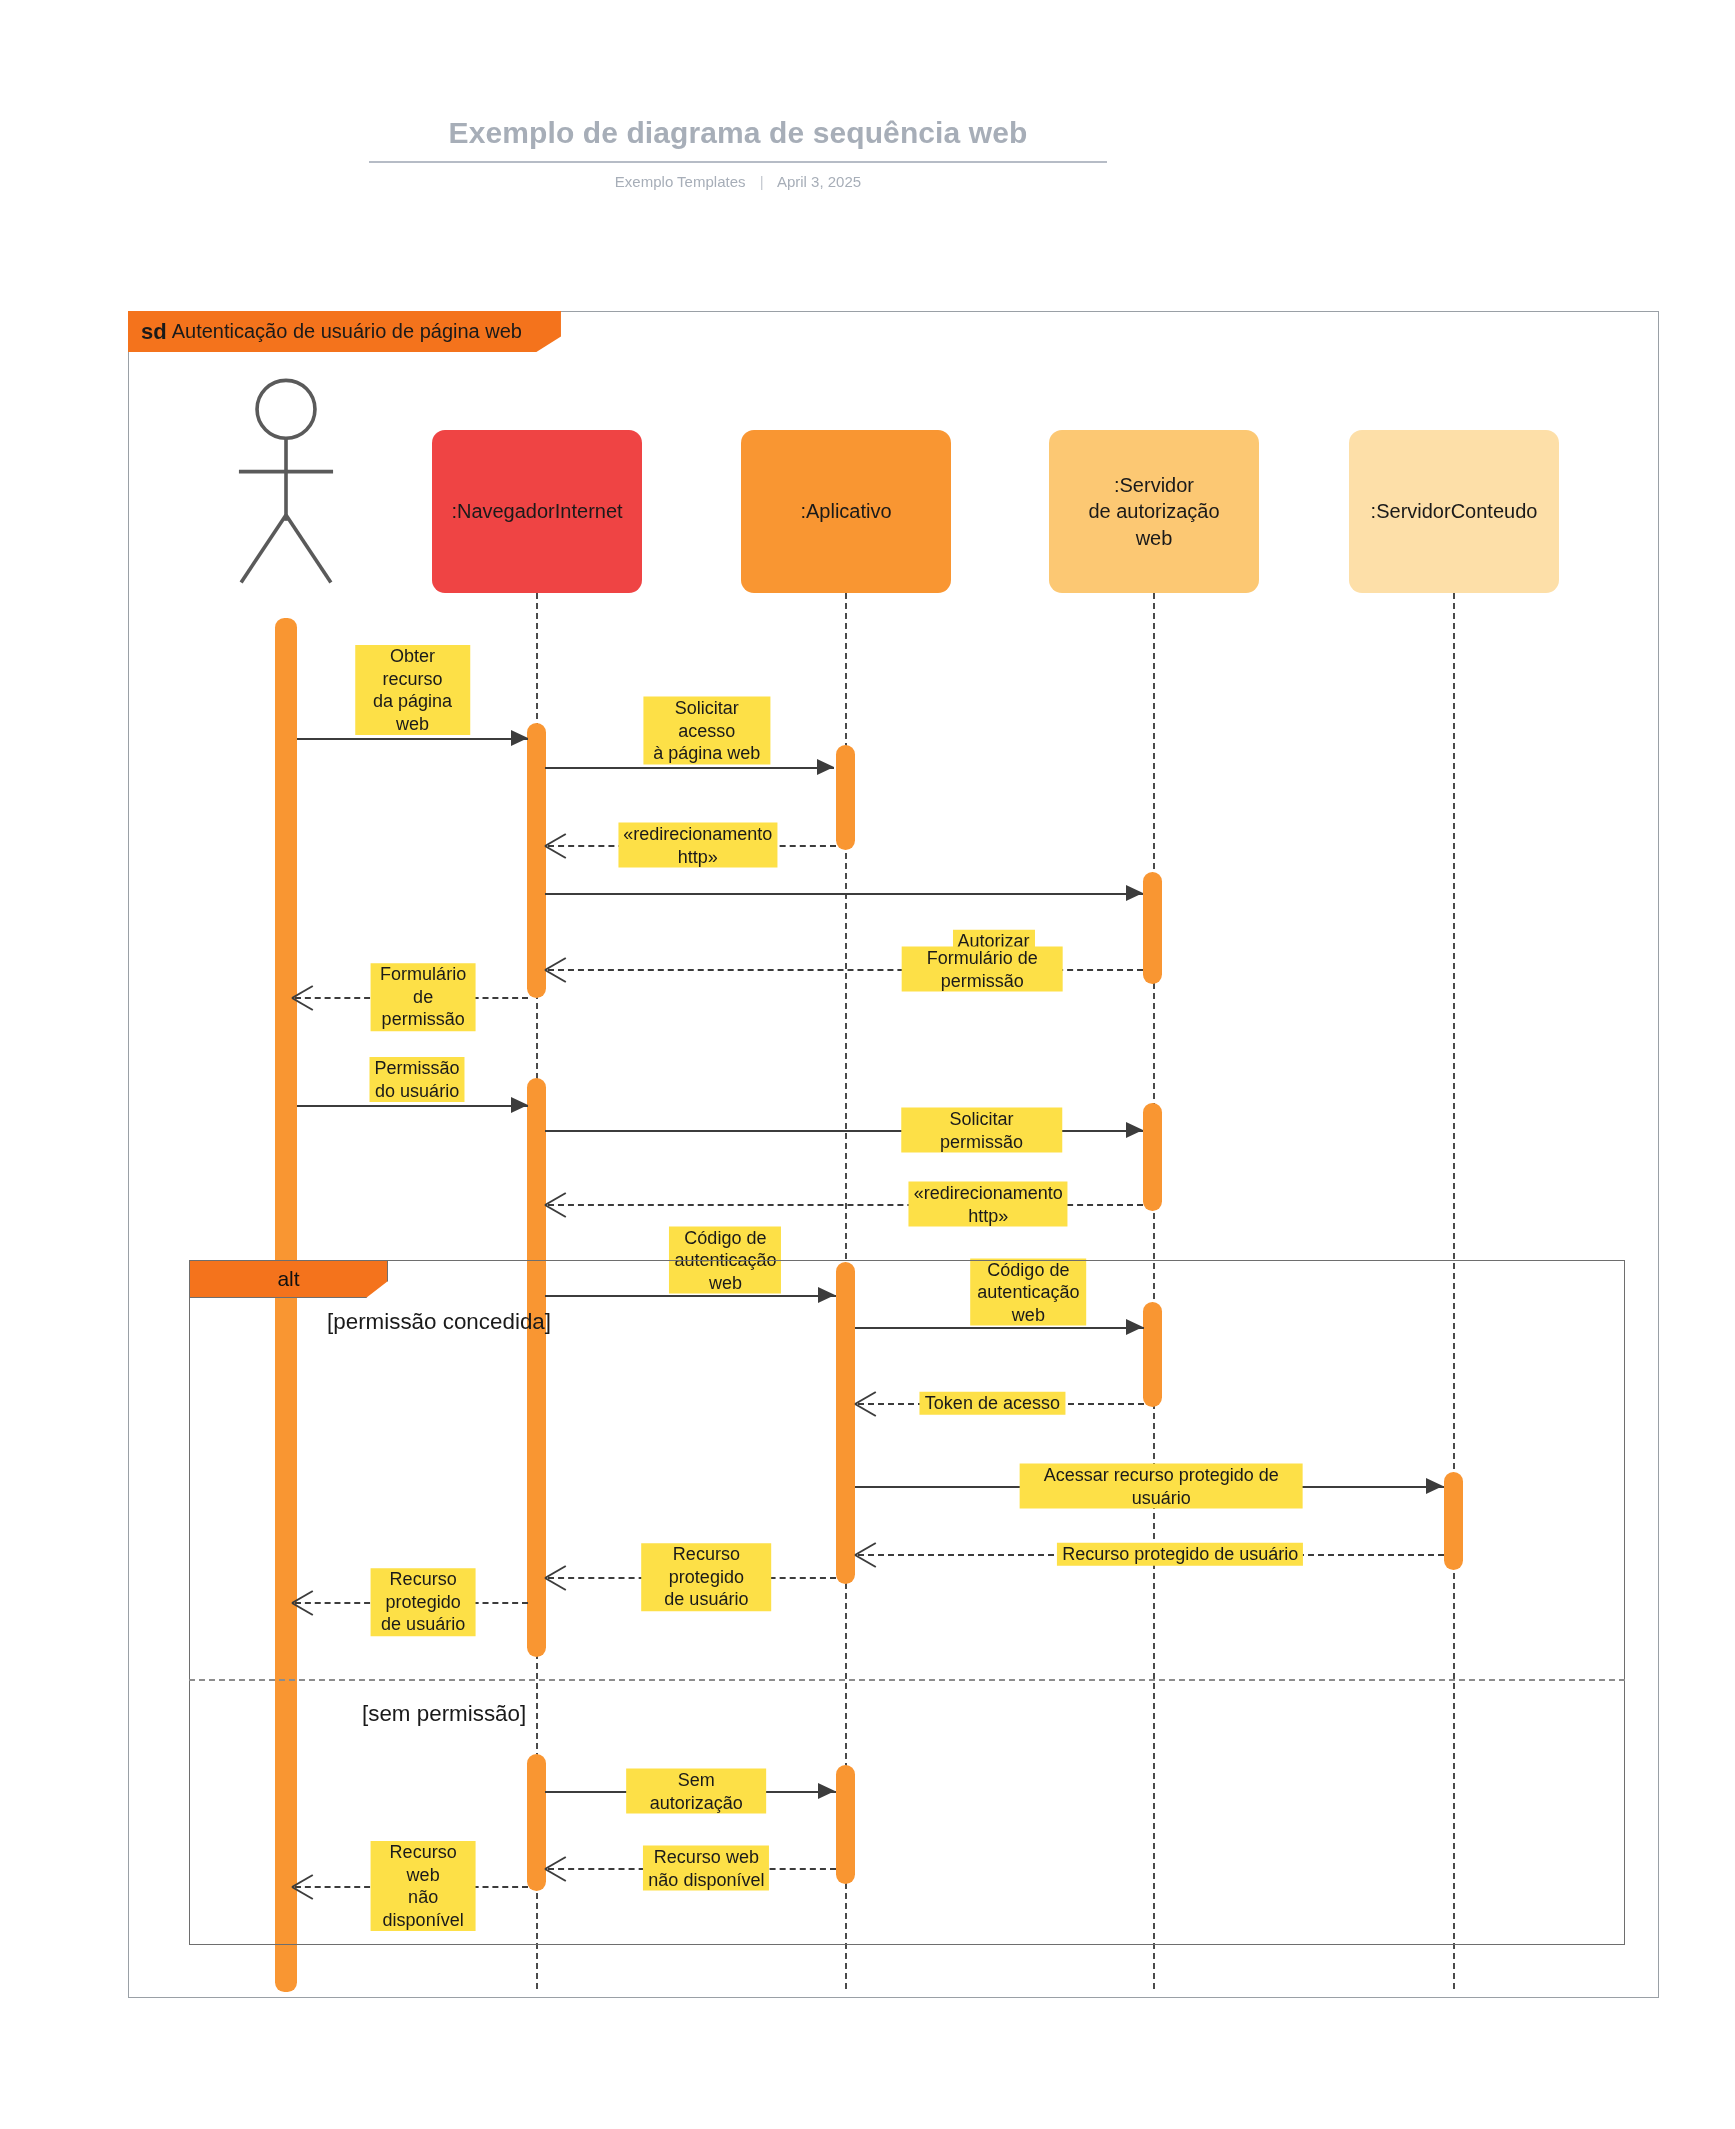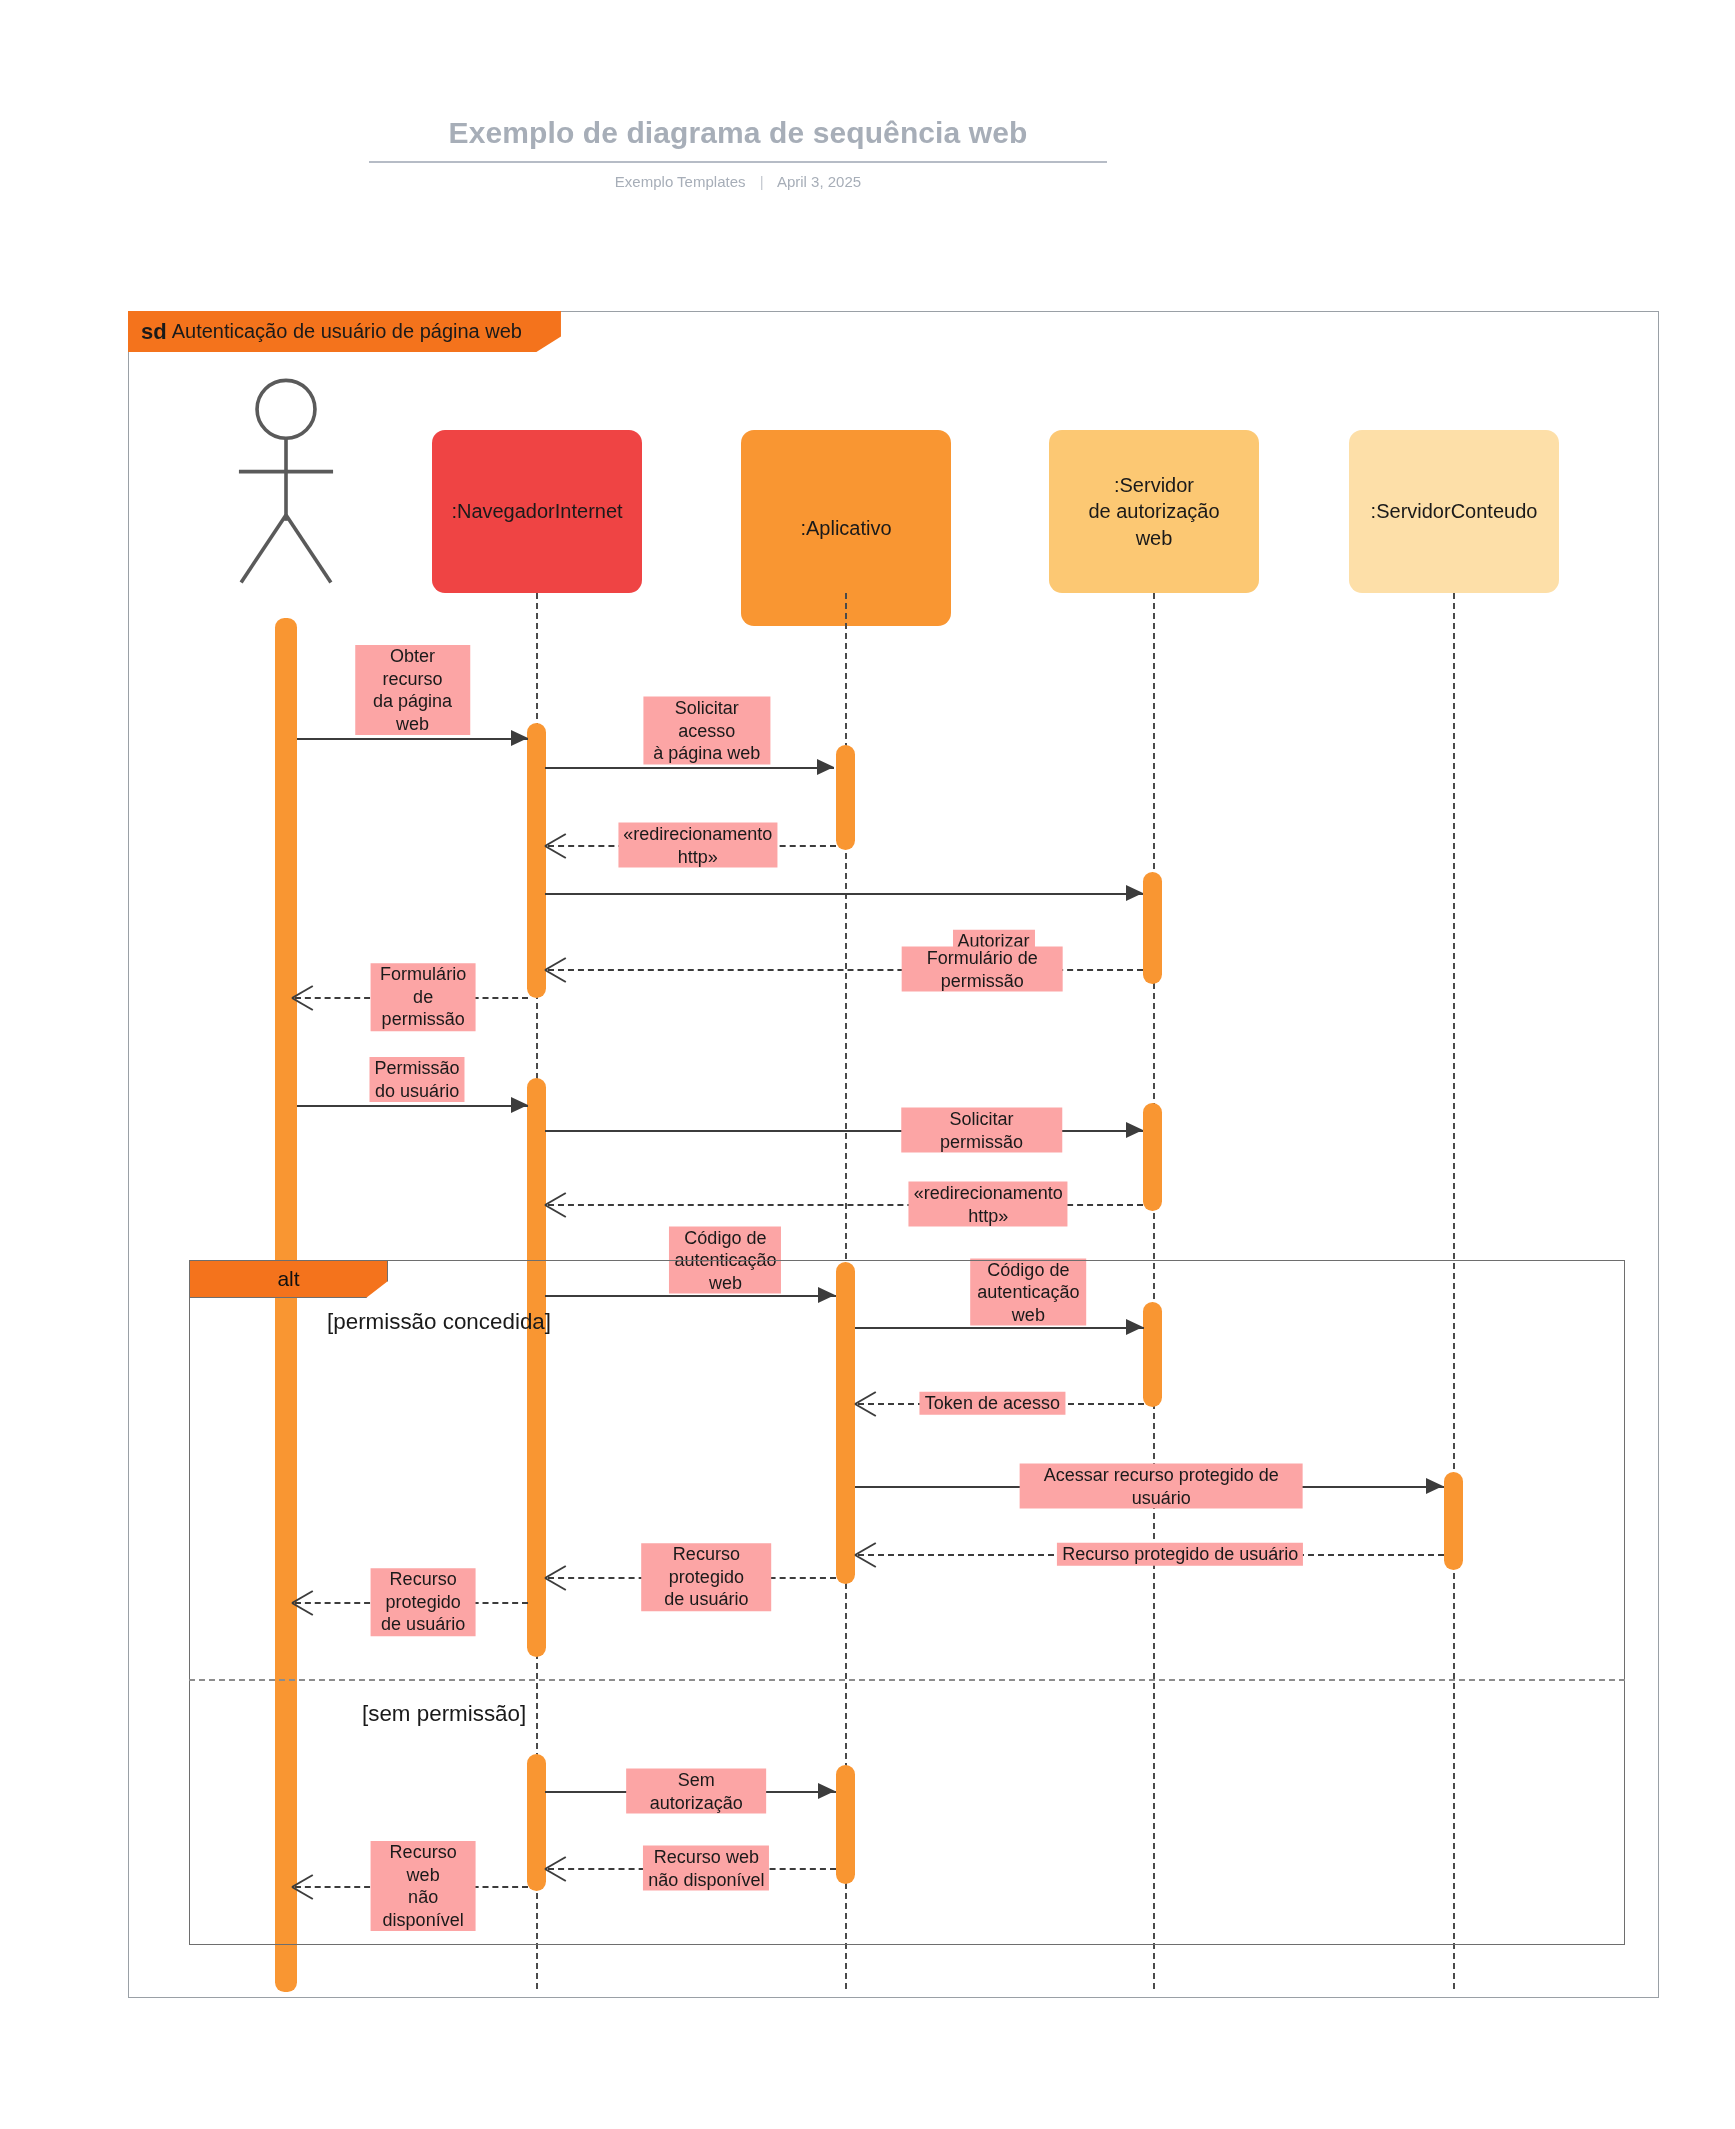--- a/index.html
+++ b/index.html
@@ -26,21 +26,21 @@
   .lifeline{position:absolute;width:0;border-left:2.2px dashed #4a4a4a;}
 
   
   .act{position:absolute;background:#f99632;border-radius:9.4px;width:19px;}
   .act.wide{width:22px;}
 
   
   .msg{position:absolute;height:0;}
   .msg .line{position:absolute;left:0;top:0;width:100%;border-top:2.2px solid #3c3c3c;}
   .msg.dashed .line{border-top:2.2px dashed #3c3c3c;}
-  .msg .lbl{position:absolute;font-size:18px;color:#1a1a1a;line-height:1.25;background:#fca5a5;
+  .msg .lbl{position:absolute;font-size:18px;color:#1a1a1a;line-height:1.25;background:#fde047;
             padding:0 5px;text-align:center;white-space:pre-line;transform:translate(-50%,-50%);}
   .msg .lbl.above{transform:translate(-50%,-100%);}
   
   .arrowR{position:absolute;top:-8px;width:0;height:0;border-top:8px solid transparent;
           border-bottom:8px solid transparent;border-left:17.4px solid #3c3c3c;}
   
   .openL{position:absolute;top:-12.3px;width:22px;height:24.6px;}
   .openL:before,.openL:after{content:"";position:absolute;left:0;top:12.3px;width:24px;height:0;
           border-top:2.2px solid #3c3c3c;transform-origin:left center;}
   .openL:before{transform:rotate(-30deg);}
@@ -82,21 +82,21 @@
     <line x1="80" y1="86" x2="80" y2="200" stroke="#5a5a5a" stroke-width="5"></line>
     <line x1="15" y1="132" x2="145" y2="132" stroke="#5a5a5a" stroke-width="5"></line>
     <line x1="80" y1="192" x2="18" y2="285" stroke="#5a5a5a" stroke-width="5"></line>
     <line x1="80" y1="192" x2="142" y2="285" stroke="#5a5a5a" stroke-width="5"></line>
   </svg>
 </div>
 
 <div class="head" style="left:432px;top:430px;width:210px;height:163px;background:#ef4444;">
   <span>:NavegadorInternet</span>
 </div>
-<div class="head" style="left:741px;top:430px;width:210px;height:196px;background:#f99632;">
+<div class="head" style="left:741px;top:430px;width:210px;height:163px;background:#f99632;">
   <span>:Aplicativo</span>
 </div>
 <div class="head" style="left:1049px;top:430px;width:210px;height:163px;background:#fcc873;white-space:pre-line;">
   <span>:Servidor
 de autorização
 web</span>
 </div>
 <div class="head" style="left:1349px;top:430px;width:210px;height:163px;background:#fddfa8;">
   <span>:ServidorConteudo</span>
 </div>

